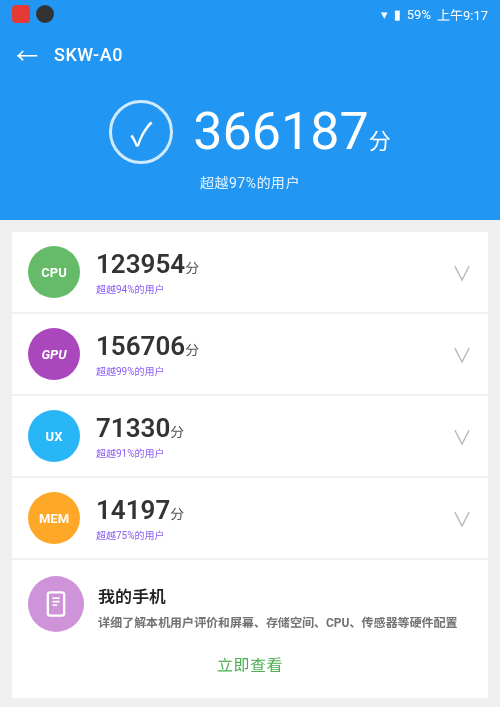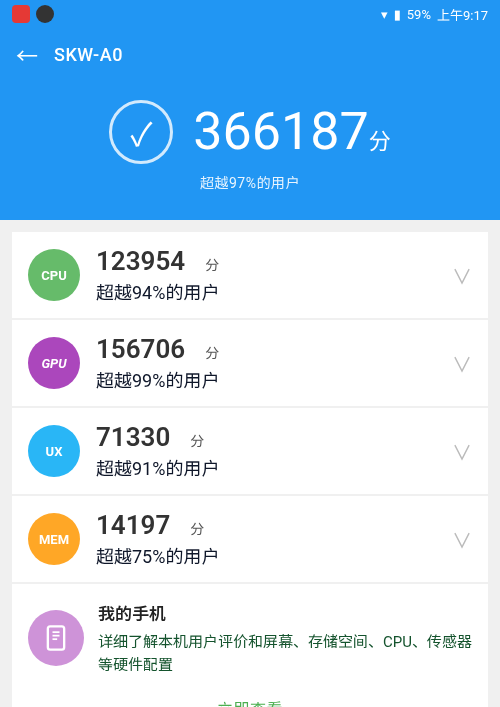--- a/index.html
+++ b/index.html
@@ -138,50 +138,50 @@
     .badge-gpu { background: #AB47BC; font-style: italic; }
     .badge-ux { background: #29B6F6; }
     .badge-mem { background: #FFA726; }
 
     .card-content {
       flex: 1;
     }
     .card-score-row {
       display: flex;
       align-items: baseline;
-      gap: 20px;
+      gap: 0;
     }
     .card-score-number {
       font-size: 26px;
       font-weight: 600;
       color: #333;
     }
     .card-score-unit {
       font-size: 14px;
       color: #555;
     }
     .card-subtitle {
-      font-size: 18px;
-      color: #0f172a;
+      font-size: 10px;
+      color: #8b5cf6;
       margin-top: 2px;
     }
     .chevron {
       color: #bbb;
       font-size: 20px;
     }
 
     
     .my-phone-section {
       background: white;
       margin-top: 2px;
       padding: 16px;
     }
     .my-phone-inner {
       display: flex;
-      align-items: center;
+      align-items: flex-end;
       gap: 14px;
     }
     .phone-icon-circle {
       width: 56px;
       height: 56px;
       border-radius: 50%;
       background: #CE93D8;
       display: flex;
       align-items: center;
       justify-content: center;
@@ -192,23 +192,24 @@
     .my-phone-text {
       flex: 1;
     }
     .my-phone-title {
       font-size: 17px;
       font-weight: 600;
       color: #222;
       margin-bottom: 6px;
     }
     .my-phone-desc {
-      font-size: 15px;
-      color: #14532d;
+      font-size: 12px;
+      color: #737373;
       line-height: 1.5;
+      font-weight: bold;
     }
     .view-now-btn {
       display: block;
       text-align: center;
       color: #4CAF50;
       font-size: 16px;
       font-weight: 400;
       margin-top: 14px;
       padding: 6px 0;
       cursor: pointer;

